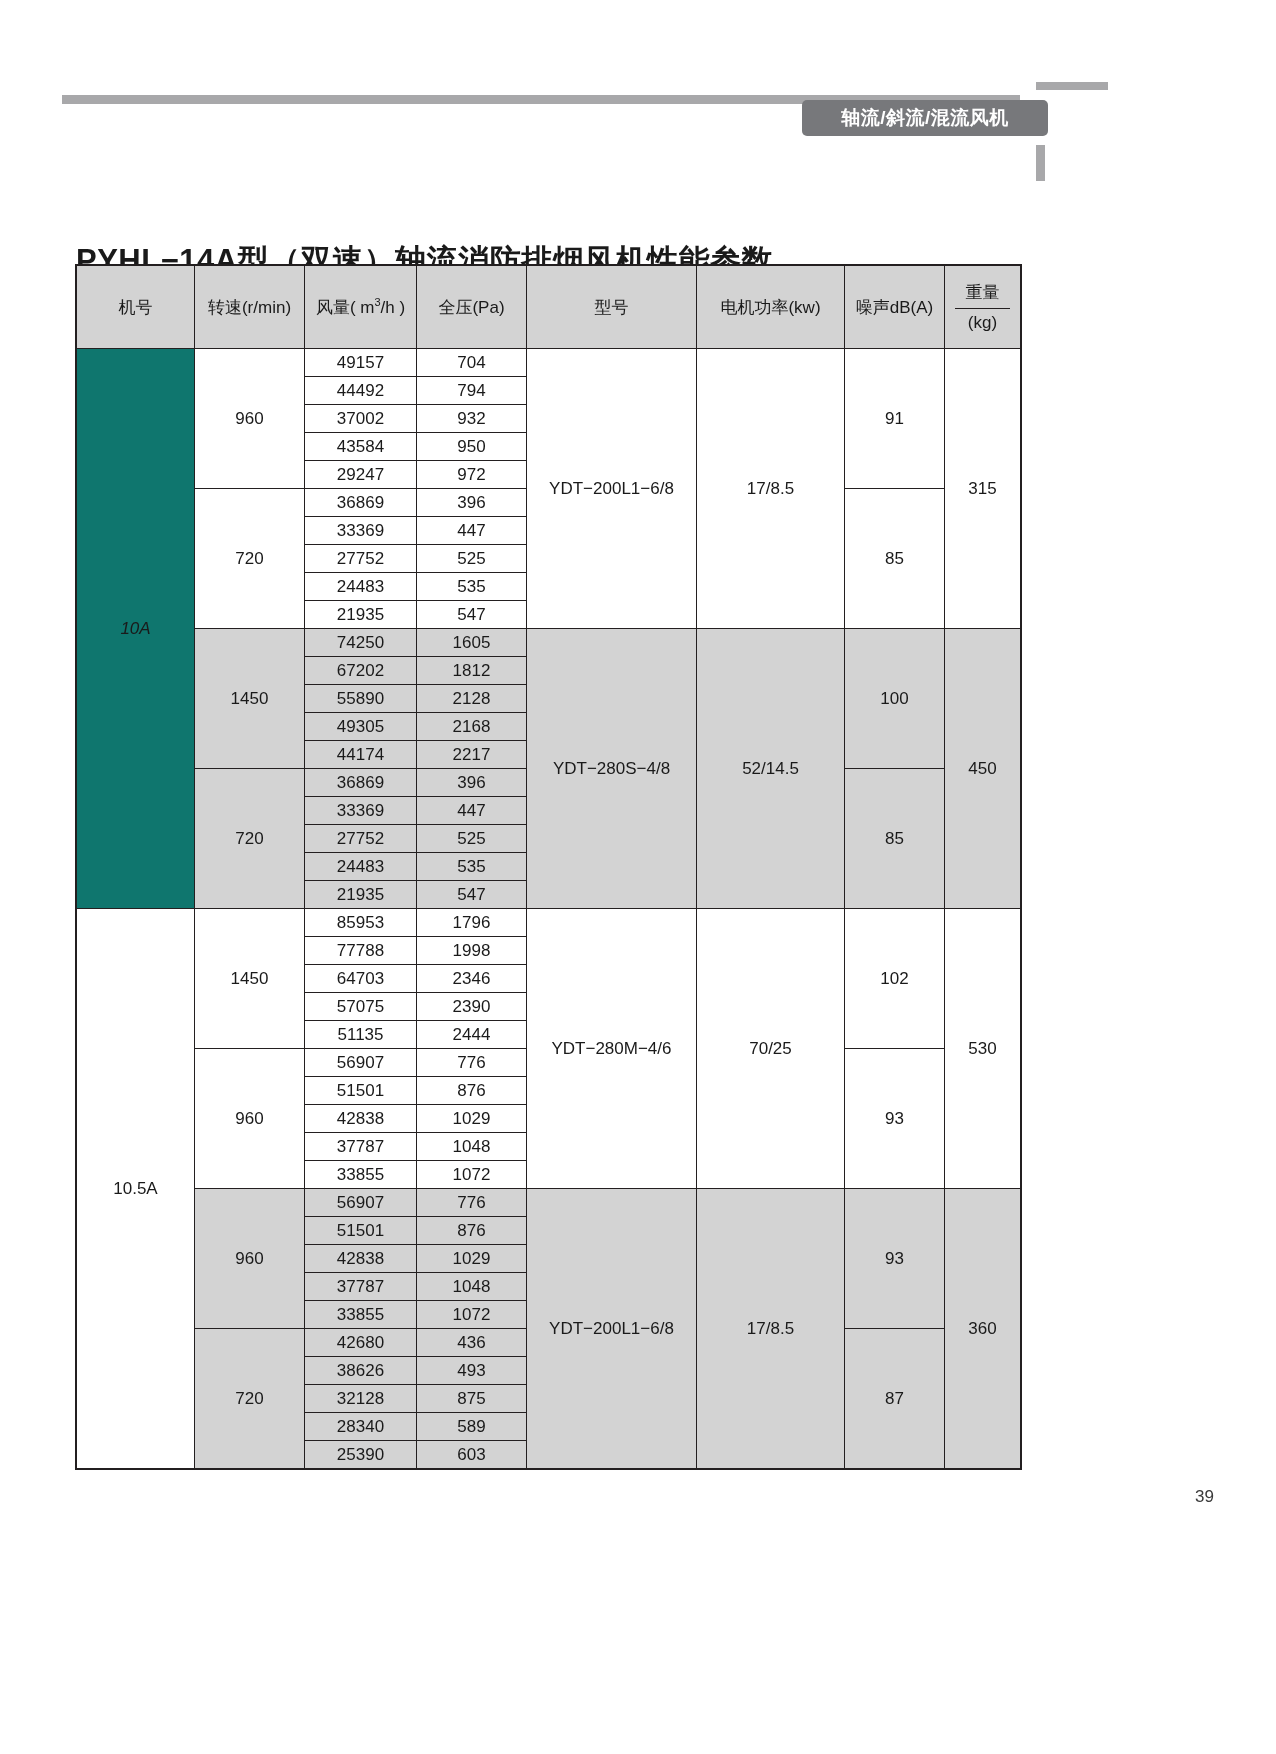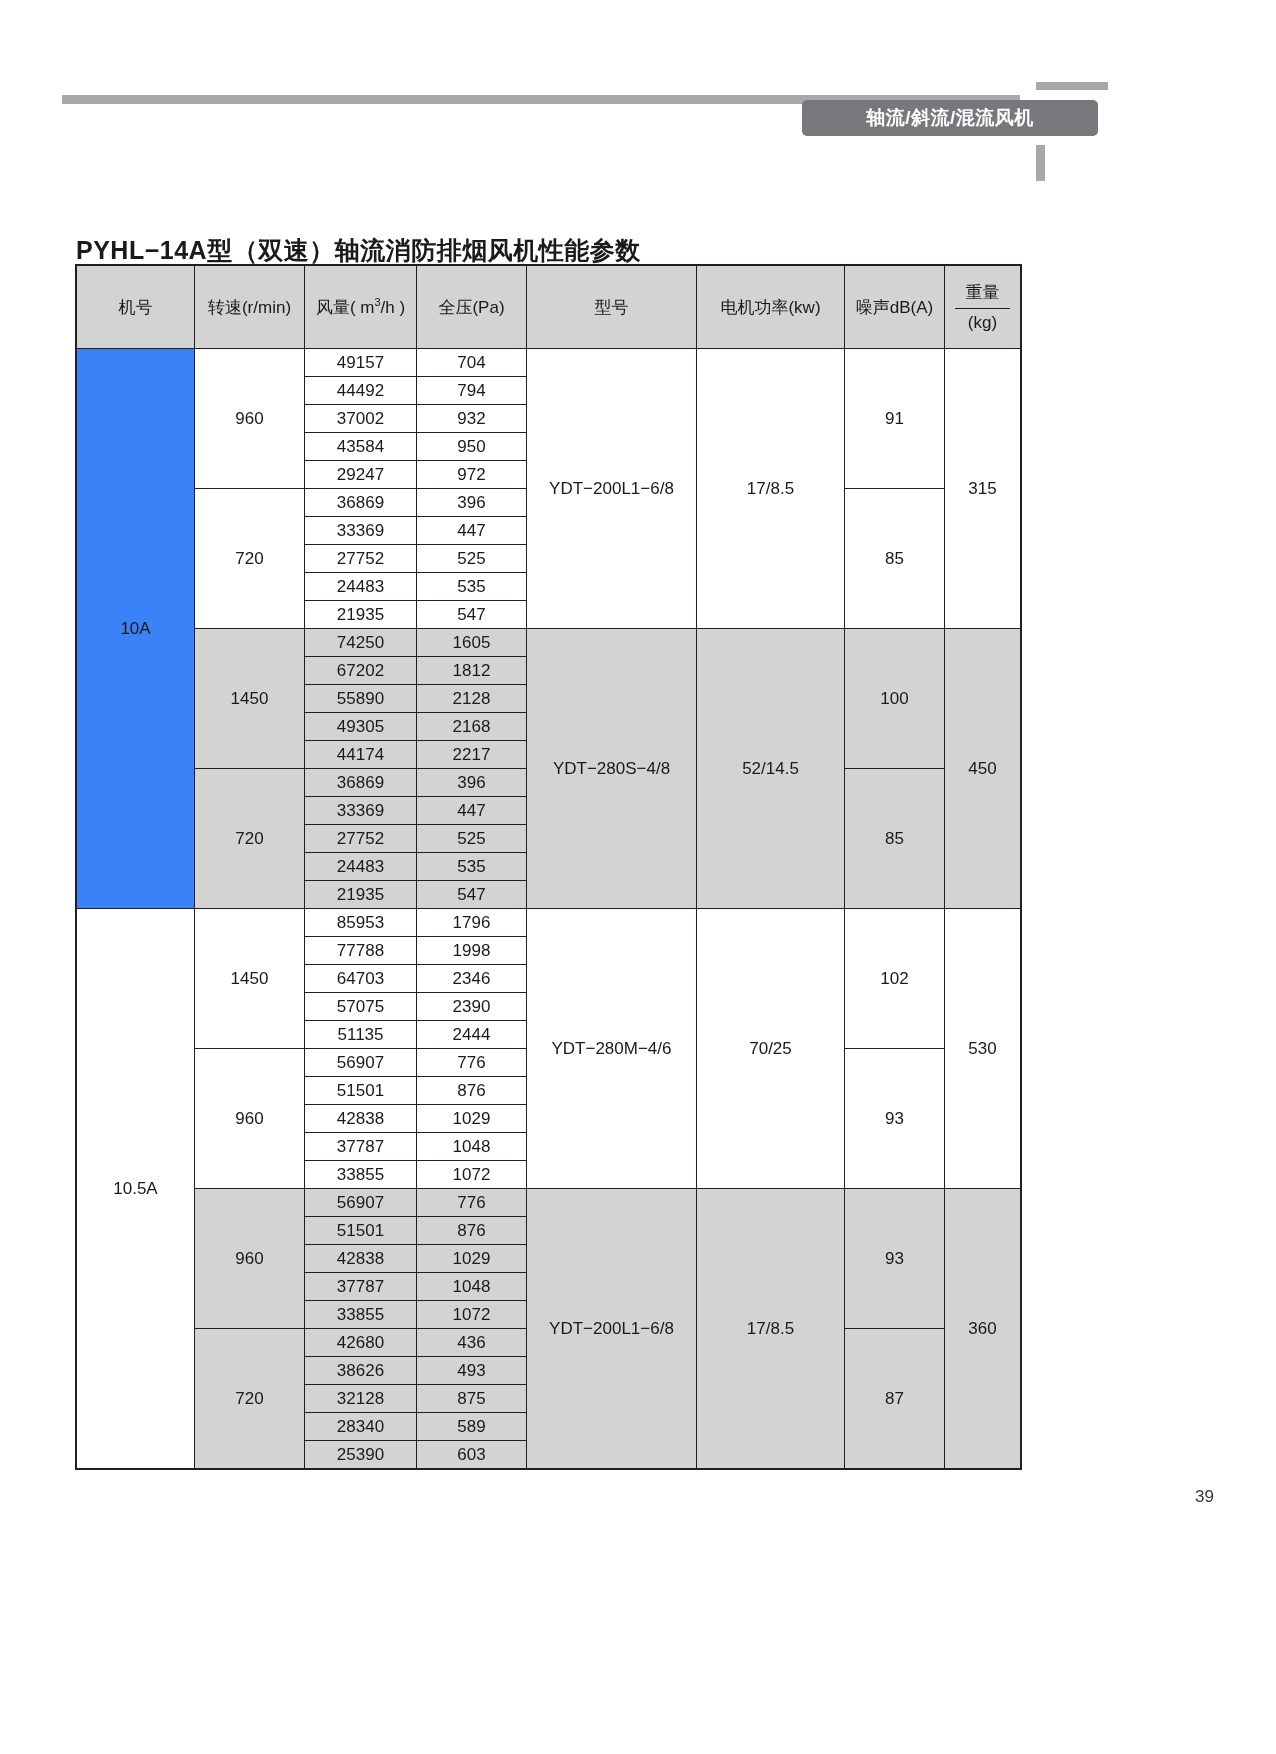--- a/index.html
+++ b/index.html
@@ -30,21 +30,21 @@
     left: 1036px;
     top: 82px;
     width: 72px;
     height: 8px;
     background: #a8a8aa;
   }
   .hdr-badge {
     position: absolute;
     left: 802px;
     top: 100px;
-    width: 296px;
+    width: 246px;
     height: 36px;
     background: #77787b;
     border-radius: 5px;
     color: #ffffff;
     font-size: 19px;
     font-weight: bold;
     letter-spacing: 0.5px;
     display: flex;
     align-items: center;
     justify-content: center;
@@ -55,22 +55,22 @@
     top: 145px;
     width: 9px;
     height: 36px;
     background: #a8a8aa;
   }
 
   
   .title {
     position: absolute;
     left: 76px;
-    top: 234px;
-    font-size: 25px;
+    top: 240px;
+    font-size: 31px;
     font-weight: bold;
     letter-spacing: 0.5px;
     white-space: nowrap;
   }
 
   
   .tbl-wrap {
     position: absolute;
     left: 76px;
     top: 265px;
@@ -180,21 +180,21 @@
         <th class="wcol">
           <span class="wcol-inner">
             <span class="wcol-top">重量</span>
             <span class="wcol-bot">(kg)</span>
           </span>
         </th>
       </tr>
     </thead>
     <tbody id="tbody">
         <tr class="plain">
-          <td rowspan="20" class="plain" style="background: #3b82f6;">10A</td>
+          <td rowspan="20" class="plain" style="background: #0f766e; font-style: italic;">10A</td>
           <td rowspan="5" class="plain">960</td>
           <td class="plain">49157</td>
           <td class="plain">704</td>
           <td rowspan="10" class="plain">YDT−200L1−6/8</td>
           <td rowspan="10" class="plain">17/8.5</td>
           <td rowspan="5" class="plain">91</td>
           <td rowspan="10" class="plain">315</td>
         </tr>
         <tr class="plain">
           <td class="plain">44492</td>

